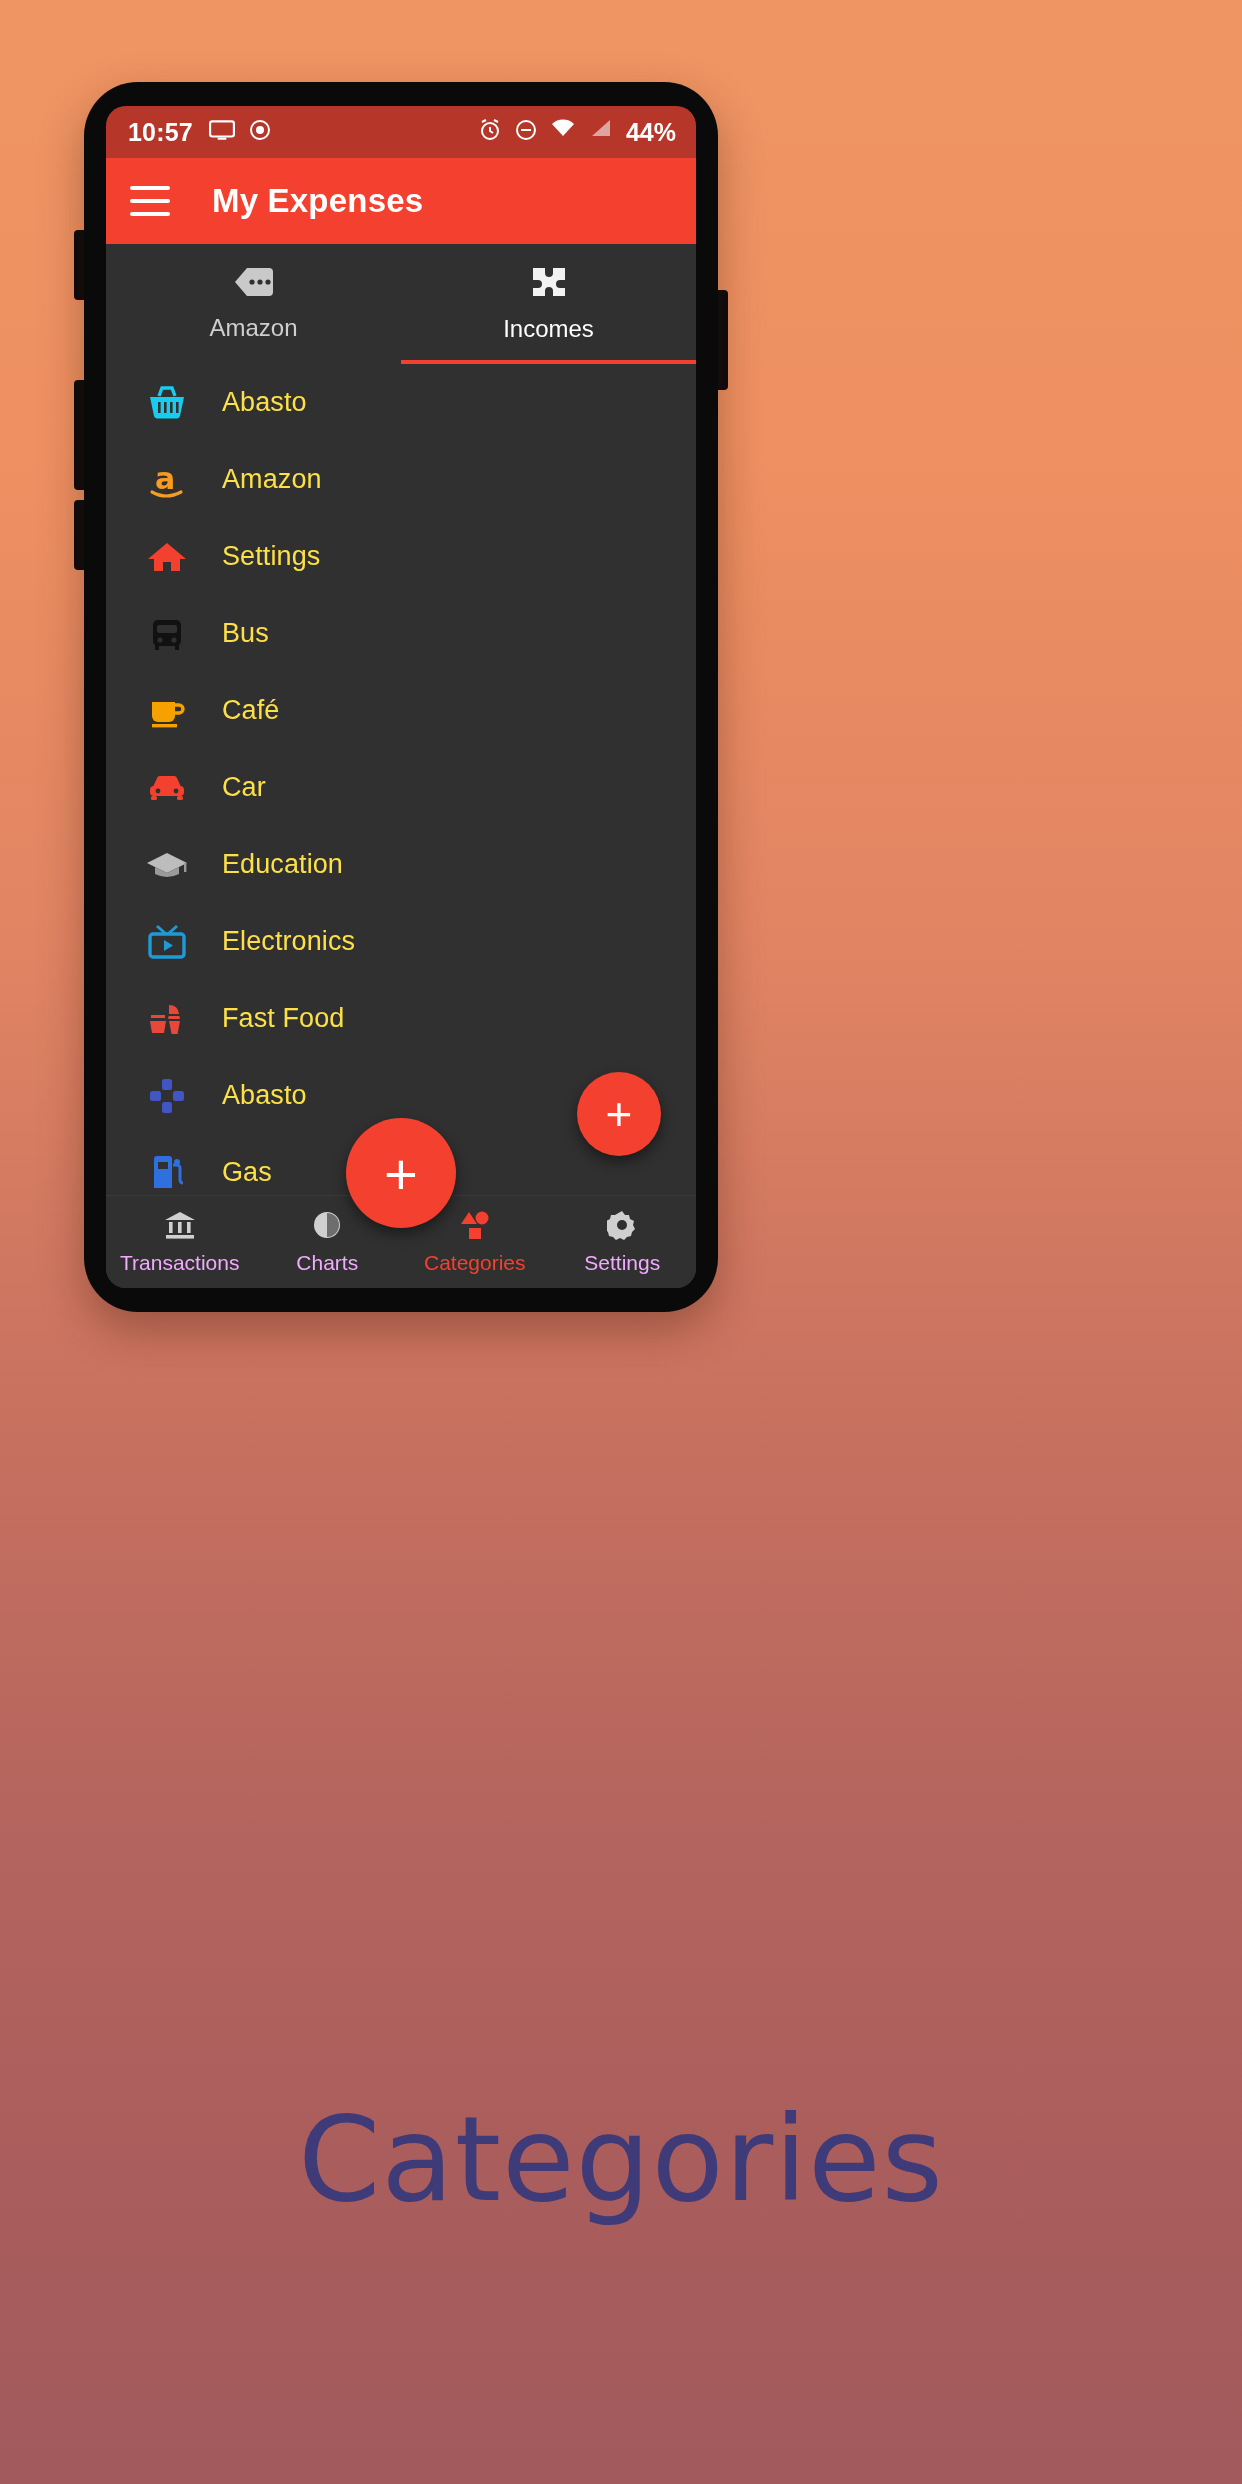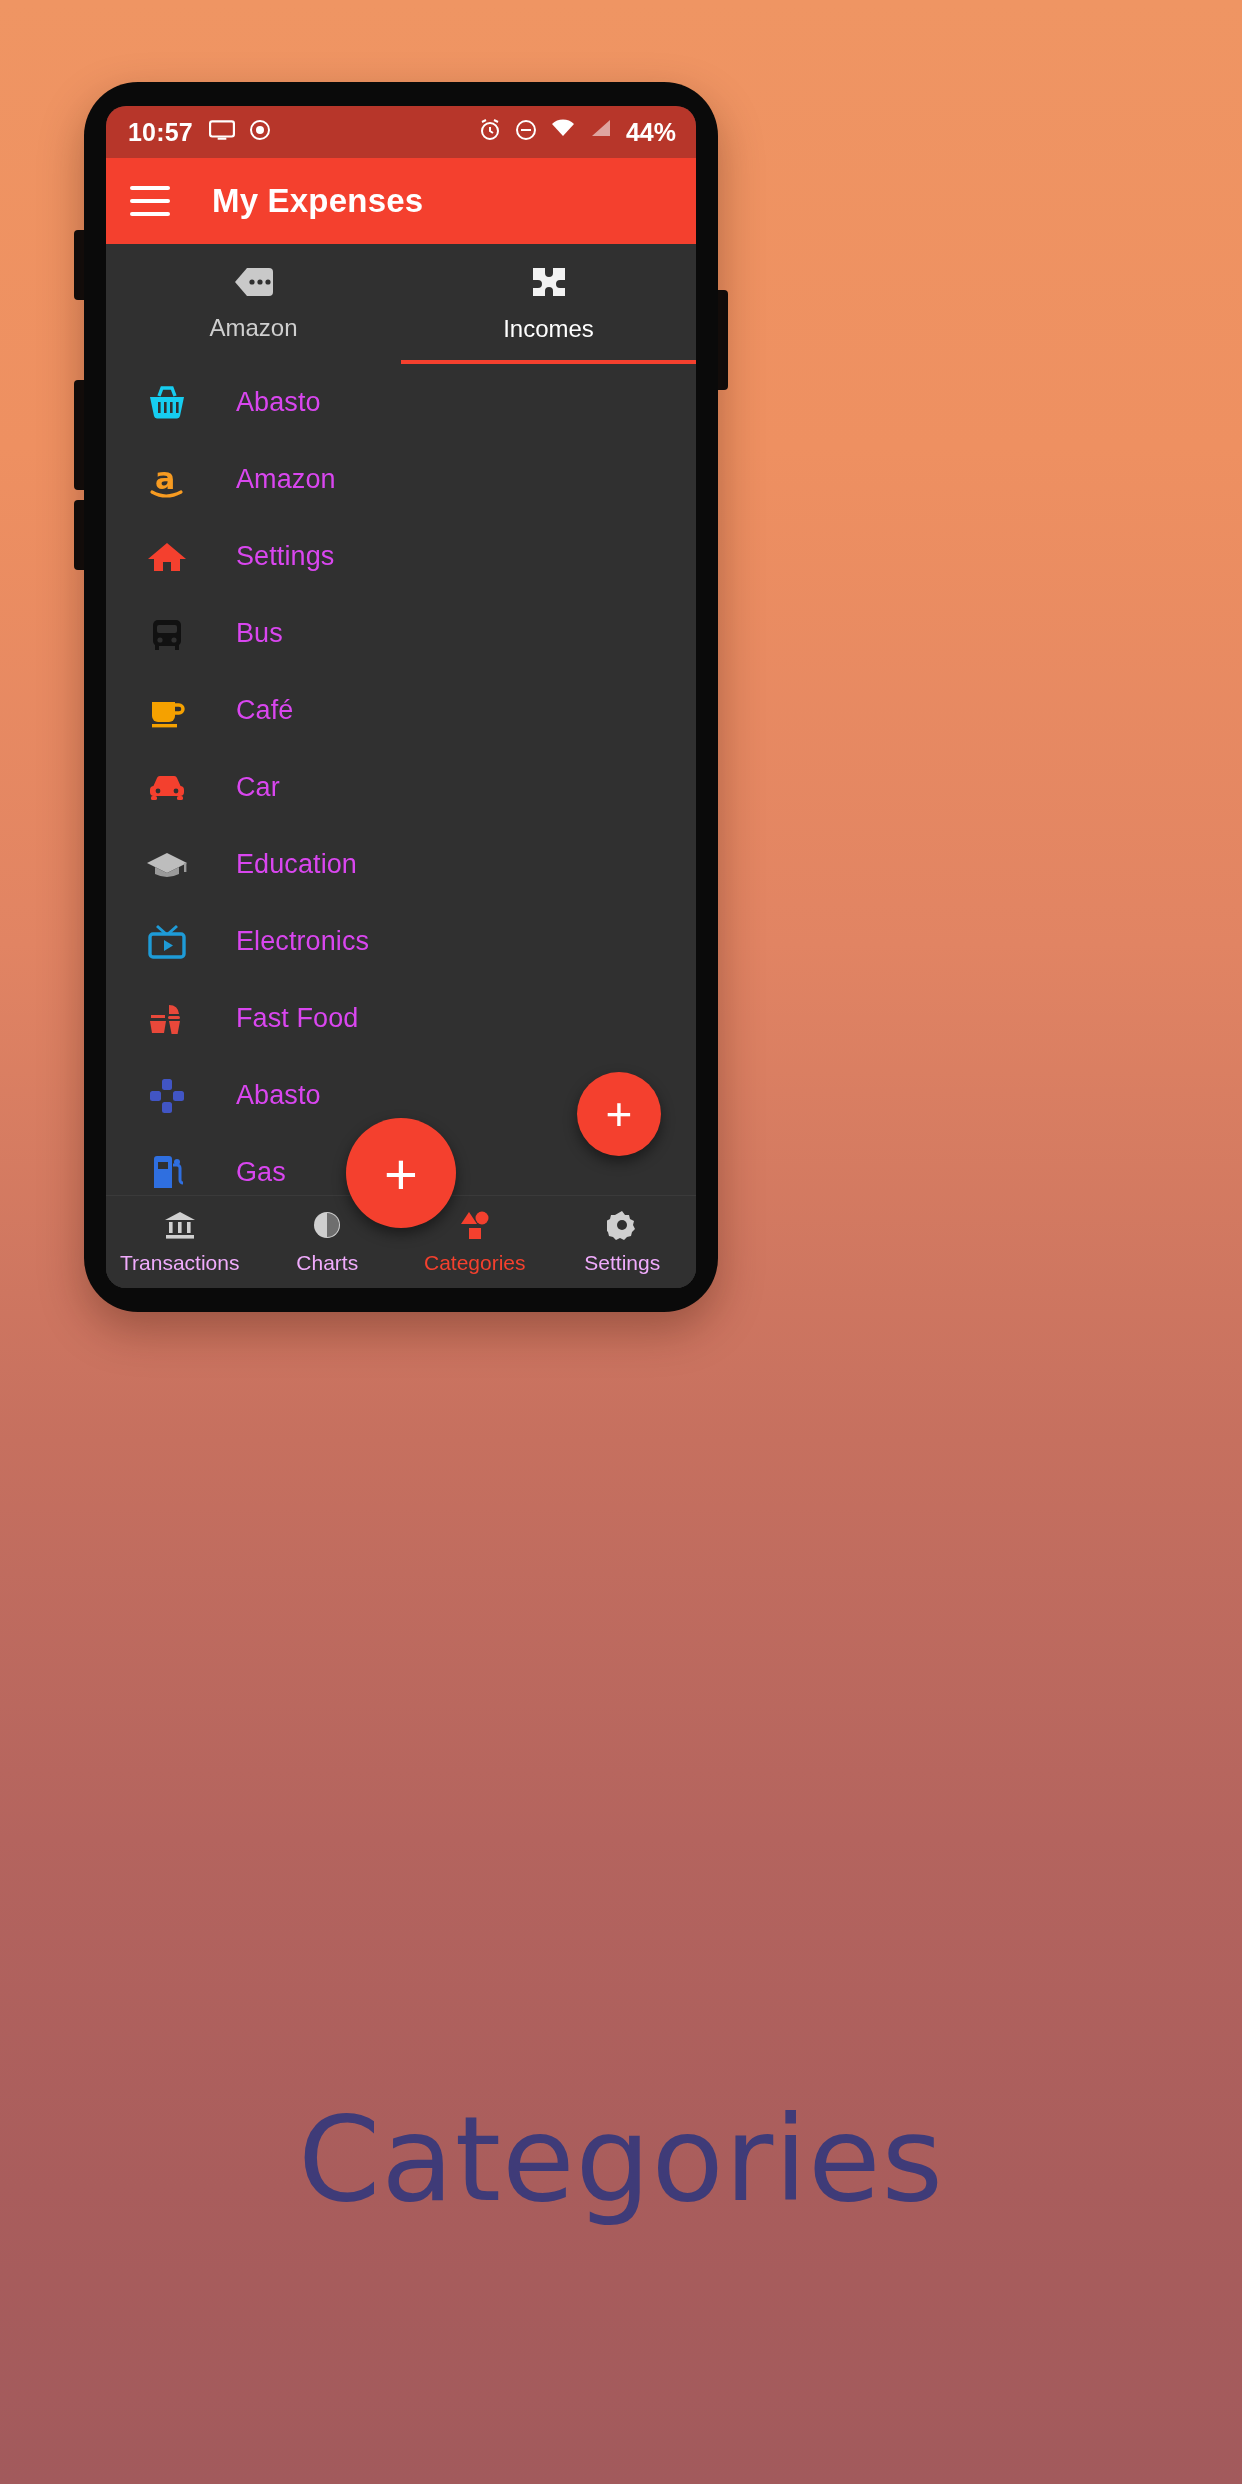--- a/index.html
+++ b/index.html
@@ -57,21 +57,21 @@
   .tab-underline{
     position:absolute;bottom:0;left:0;width:100%;height:4px;background:#f4402e;
   }
 
   
   .list{background:#303030;}
   .row{
     height:77px;display:flex;align-items:center;padding-left:22px;cursor:pointer;
   }
   .row-icon{width:78px;display:flex;align-items:center;justify-content:center;}
-  .row-label{font-size:27px;color:#d946ef;margin-left:30px;letter-spacing:.1px;}
+  .row-label{font-size:27px;color:#fde047;margin-left:16px;letter-spacing:.1px;}
 
   
   .fab{
     position:absolute;border-radius:50%;background:#f4402e;
     display:flex;align-items:center;justify-content:center;
     color:#fff;font-weight:300;cursor:pointer;
     box-shadow:0 6px 14px rgba(0,0,0,.45);
   }
   .fab-mini{right:35px;bottom:132px;width:84px;height:84px;font-size:46px;}
   .fab-main{left:calc(50% - 55px);bottom:60px;width:110px;height:110px;font-size:58px;z-index:6;}

